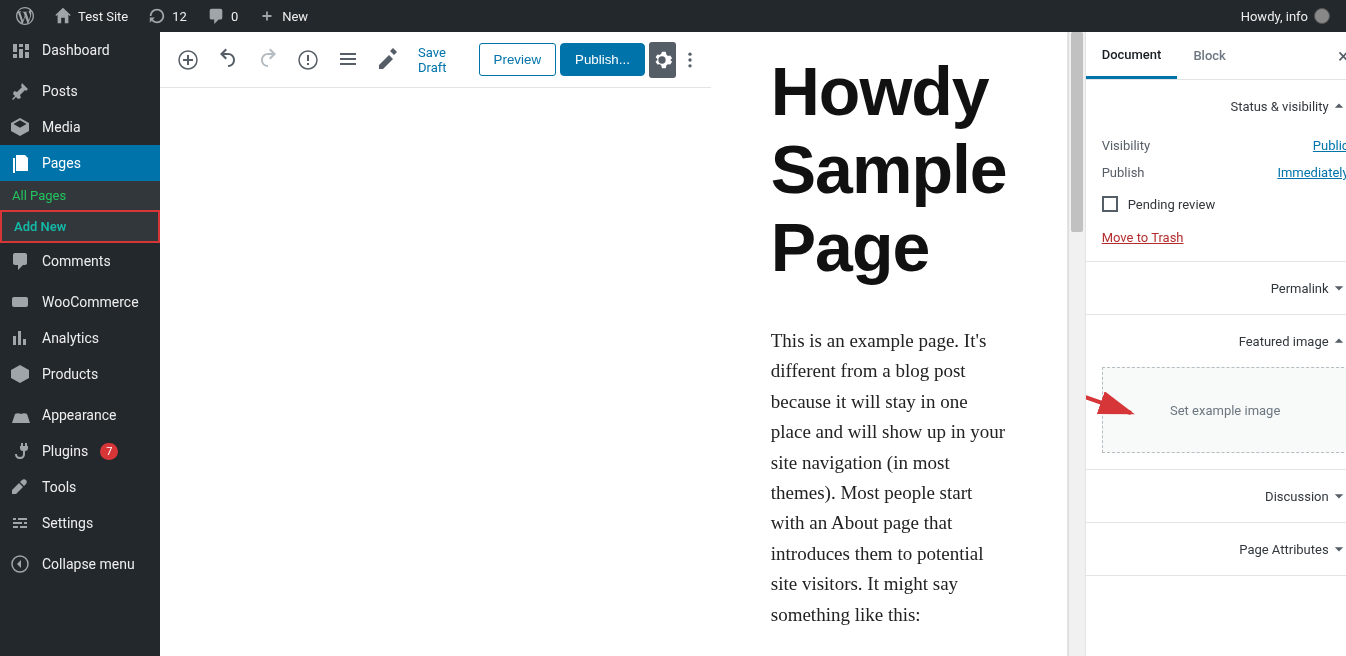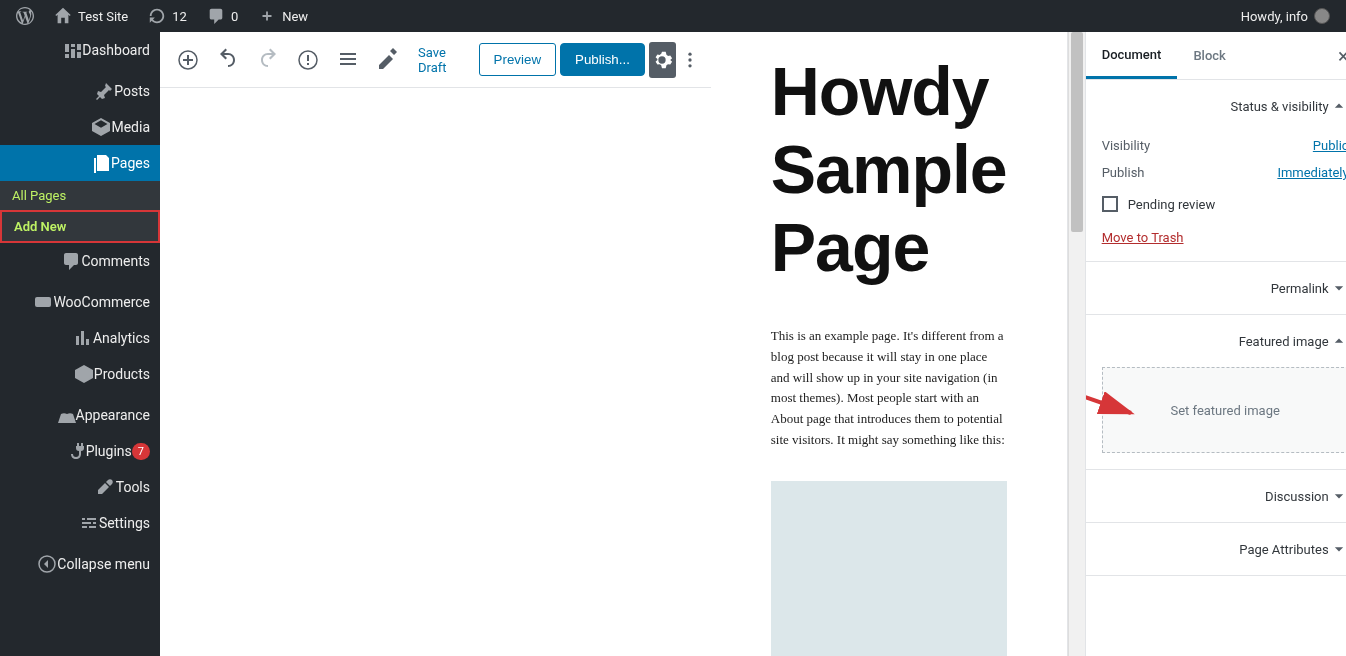--- a/index.html
+++ b/index.html
@@ -10,28 +10,28 @@
   .adminbar-left, .adminbar-right { display: flex; align-items: center; gap: 4px; }
   .ab-item { display: flex; align-items: center; gap: 6px; padding: 0 8px; height: 32px; cursor: pointer; color: #eee; }
   .ab-icon { width: 18px; height: 18px; display: inline-flex; align-items: center; justify-content: center; fill: #a0a5aa; }
   .avatar-dot { width: 16px; height: 16px; border-radius: 50%; background: #888; border: 1px solid #555; }
   
   
   .wrap { display: flex; height: calc(656px - 32px); }
   
   
   .sidebar { width: 160px; background: #23282d; color: #eee; font-size: 14px; display: flex; flex-direction: column; }
-  .menu-item { display: flex; align-items: center; gap: 0; padding: 8px 10px; color: #eee; cursor: pointer; position: relative; justify-content: flex-end; }
+  .menu-item { display: flex; align-items: center; gap: 12px; padding: 8px 10px; color: #eee; cursor: pointer; position: relative; }
   .menu-item .micon { width: 20px; height: 20px; display: inline-flex; align-items: center; justify-content: center; fill: #a0a5aa; }
   .menu-item.active { background: #0073aa; color: #fff; }
   .menu-item.active .micon { fill: #fff; }
   .menu-item.active::after { content: ""; position: absolute; right: -8px; top: 50%; transform: translateY(-50%); border: 8px solid transparent; border-right-color: #fff; }
   .submenu { background: #32373c; }
-  .submenu .sub { padding: 7px 12px; color: #bef264; font-size: 13px; cursor: pointer; }
-  .submenu .sub.highlighted { border: 2px solid #d63638; color: #bef264; font-weight: 600; }
+  .submenu .sub { padding: 7px 12px; color: #22c55e; font-size: 13px; cursor: pointer; }
+  .submenu .sub.highlighted { border: 2px solid #d63638; color: #14b8a6; font-weight: 600; }
   .menu-sep { height: 5px; }
   .badge-count { background: #d63638; color: #fff; border-radius: 10px; padding: 0 6px; font-size: 11px; line-height: 17px; min-width: 18px; text-align: center; }
   
   
   .editor { flex: 1; background: #fff; display: flex; flex-direction: row; min-width: 0; }
   .topbar { height: 56px; border-bottom: 1px solid #e2e4e7; display: flex; align-items: center; justify-content: space-between; padding: 0 10px; }
   .toolbar-left, .toolbar-right { display: flex; align-items: center; gap: 4px; }
   .tbtn { width: 36px; height: 36px; display: inline-flex; align-items: center; justify-content: center; border-radius: 4px; cursor: pointer; }
   .tbtn svg { width: 24px; height: 24px; fill: #555d66; }
   .tbtn.disabled svg { fill: #b5bcc2; }
@@ -42,21 +42,21 @@
   .gear-btn svg { fill: #fff; width: 22px; height: 22px; }
   .kebab { width: 28px; height: 36px; display: inline-flex; align-items: center; justify-content: center; cursor: pointer; }
   .kebab svg { fill: #555d66; }
   
   .canvas-row { flex: 1; display: flex; min-height: 0; position: relative; }
   .canvas-scroll { flex: 1; overflow-y: auto; position: relative; border-right: 1px solid #e2e4e7; }
   .scrollbar-fake { width: 17px; background: #f1f1f1; border-left: 1px solid #ddd; position: relative; }
   .scrollbar-thumb { position: absolute; left: 2px; right: 2px; top: 0; height: 200px; background: #c1c1c1; border-radius: 2px; }
   .doc-body { padding: 0 60px 40px; }
   .doc-title { font-size: 68px; font-weight: 800; letter-spacing: -1px; color: #111; padding: 20px 0 40px; font-family: Arial, sans-serif; }
-  .doc-para { max-width: 620px; margin: 0 auto; font-family: Georgia, serif; font-size: 13px; line-height: 1.6; color: #222; }
+  .doc-para { max-width: 620px; margin: 0 auto; font-family: Georgia, serif; font-size: 19px; line-height: 1.6; color: #222; }
   .image-placeholder { max-width: 620px; margin: 30px auto 0; height: 260px; background: #dce7ea; position: relative; overflow: hidden; }
   .boat-shape { position: absolute; bottom: -10px; left: 60px; }
   
   
   .doc-sidebar { width: 280px; border-left: 1px solid #e2e4e7; background: #fff; overflow-y: auto; font-size: 13px; color: #32373c; }
   .tabs { display: flex; align-items: center; border-bottom: 1px solid #e2e4e7; position: relative; height: 48px; }
   .tab { padding: 14px 16px; cursor: pointer; color: #6c7781; font-weight: 500; }
   .tab.on { color: #191e23; border-bottom: 3px solid #0073aa; }
   .close-x { margin-left: auto; padding: 0 16px; cursor: pointer; font-size: 20px; color: #555d66; }
   .panel { border-bottom: 1px solid #e2e4e7; }
@@ -368,21 +368,21 @@
           <div class="panel-body">
             <div class="feat-box">
               <svg class="arrow-anno" width="70" height="40" viewBox="0 0 70 40">
                 <defs>
                     <marker id="ah" markerWidth="10" markerHeight="10" refX="8" refY="3" orient="auto">
                       <path d="M0,0 L0,6 L9,3 z" fill="#d63638"></path>
                     </marker>
                   </defs>
                 <line x1="2" y1="5" x2="60" y2="25" stroke="#d63638" stroke-width="4" marker-end="url(#ah)"></line>
               </svg>
-              <span>Set featured image</span>
+              <span>Set example image</span>
             </div>
           </div>
         </div>
 
         <div class="panel">
           <div class="panel-header">
             <span>Discussion</span>
             <svg class="chev" viewBox="0 0 24 24">
                 <path d="M7 10l5 5 5-5z"></path>
               </svg>

